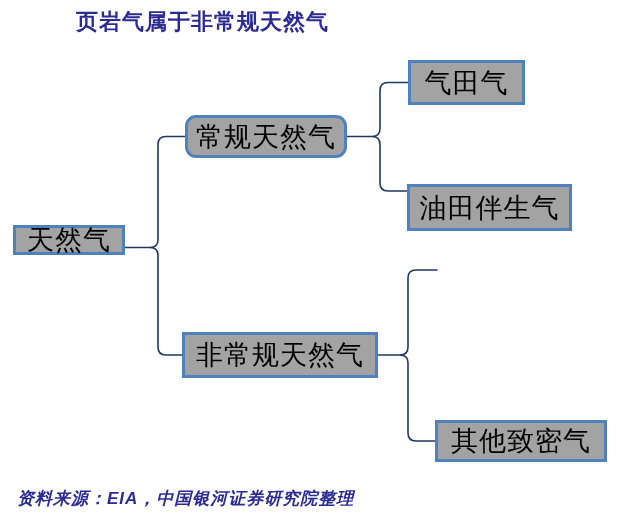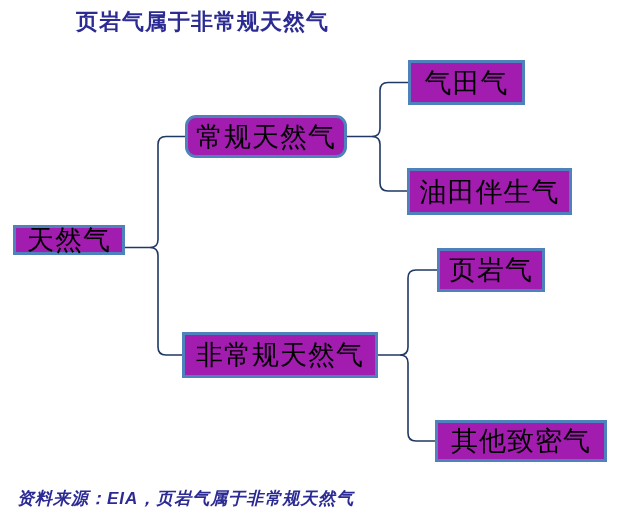--- a/index.html
+++ b/index.html
@@ -28,21 +28,21 @@
   .connectors{position:absolute;left:0;top:0;}
   .connectors path{
     fill:none;
     stroke:var(--connector);
     stroke-width:1.6;
     stroke-linecap:round;
   }
   .node{
     position:absolute;
     box-sizing:border-box;
-    background:#a21caf;
+    background:#a3a3a3;
     border:3px solid var(--box-border);
     display:flex;align-items:center;justify-content:center;
     color:var(--box-text);
     font-size:27px;
     white-space:nowrap;
     letter-spacing:1px;
   }
   .source{
     position:absolute;left:17px;top:487px;
     font-size:17px;font-style:italic;font-weight:bold;
@@ -81,30 +81,27 @@
     </div>
 
     <div class="node" style="left:182px;top:332px;width:196px;height:46px;">
       <span>非常规天然气</span>
     </div>
 
     <div class="node" style="left:408px;top:60px;width:117px;height:45px;">
       <span>气田气</span>
     </div>
 
-    <div class="node" style="left:407px;top:168px;width:165px;height:47px;">
+    <div class="node" style="left:407px;top:184px;width:165px;height:47px;">
       <span>油田伴生气</span>
     </div>
 
-    <div class="node" style="left:437px;top:248px;width:108px;height:44px;">
-      <span>页岩气</span>
-    </div>
 
 
     <div class="node" style="left:435px;top:420px;width:172px;height:42px;">
       <span>其他致密气</span>
     </div>
 
   </div>
 
-  <div class="source">资料来源：EIA，页岩气属于非常规天然气</div>
+  <div class="source">资料来源：EIA，中国银河证券研究院整理</div>
 
 </div>
 
 </body></html>

